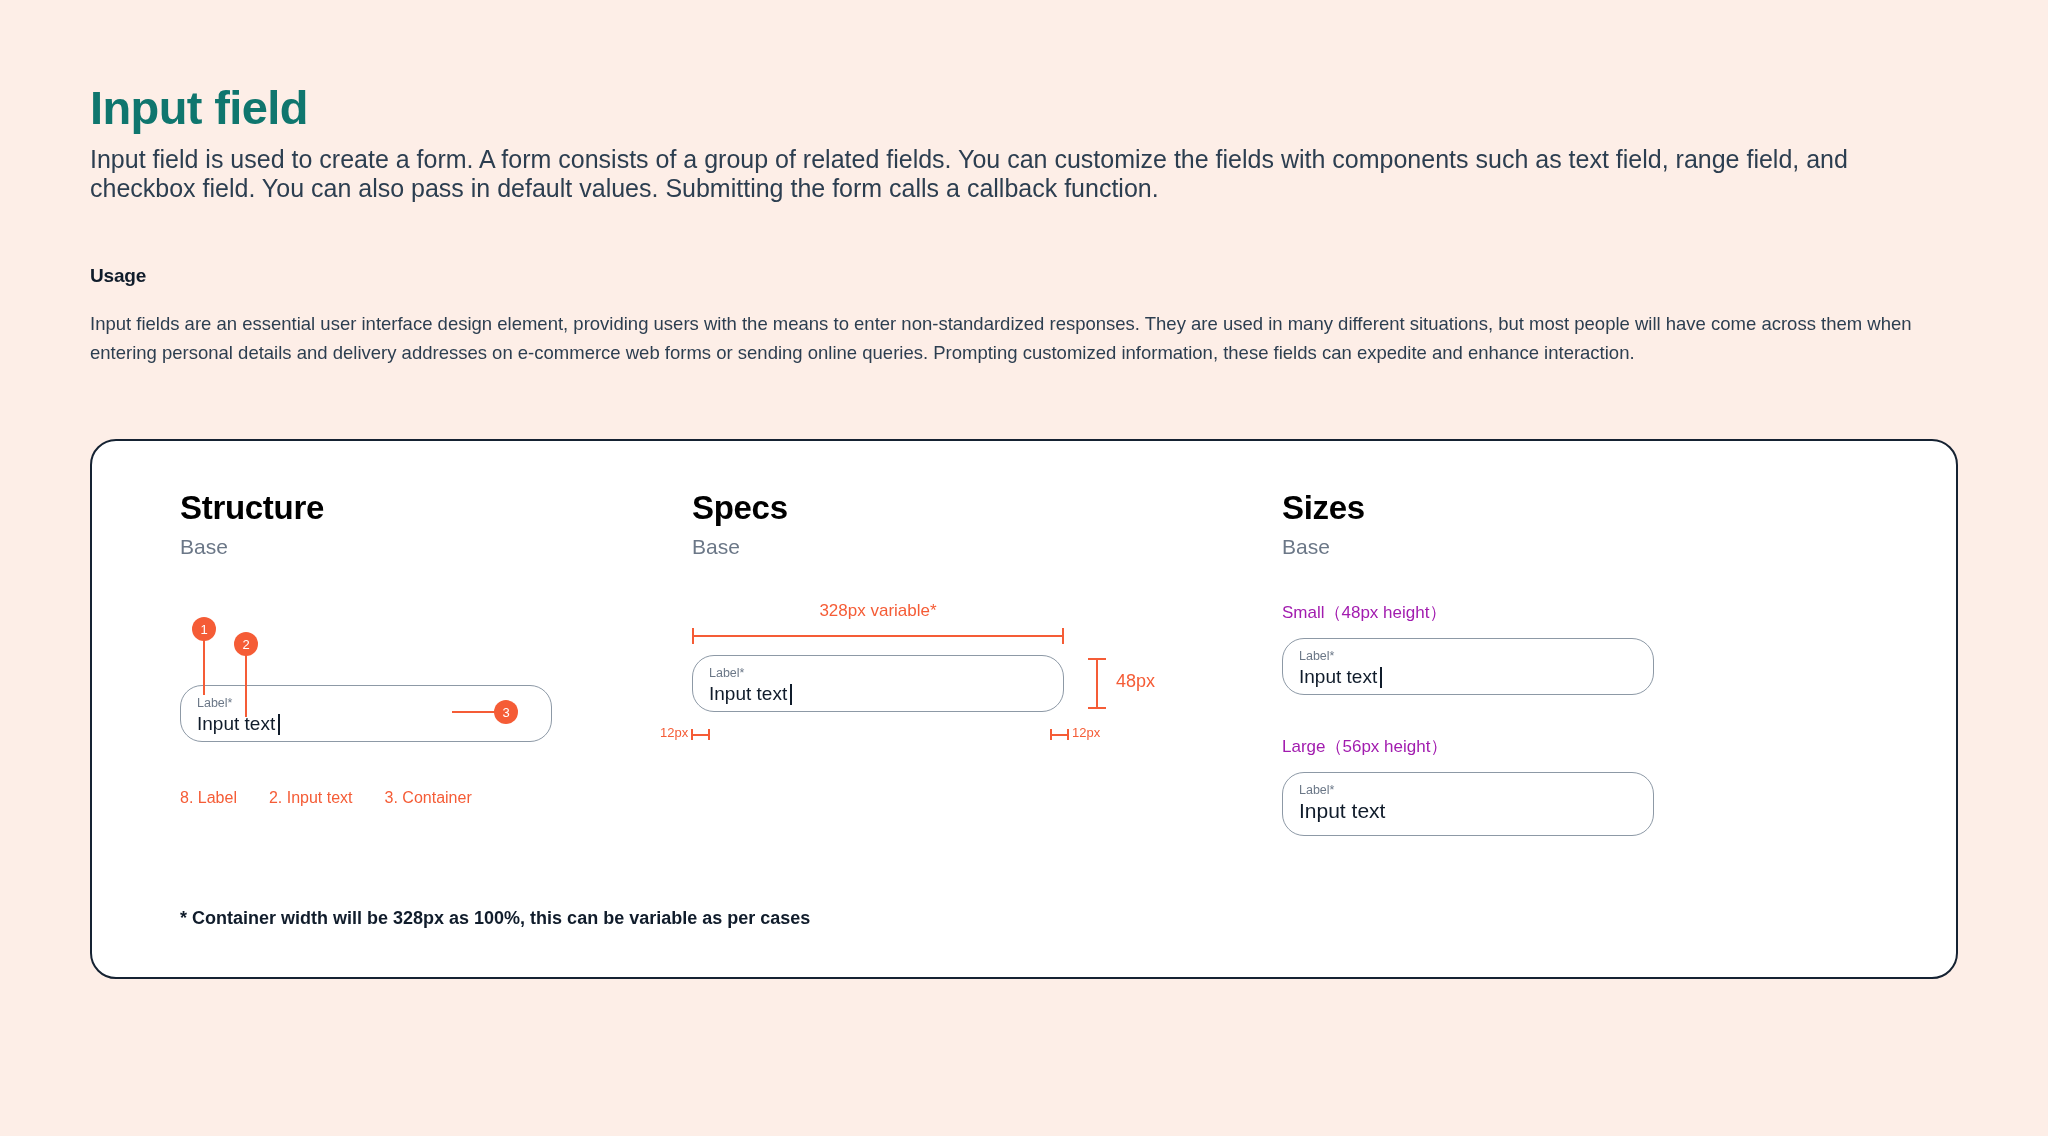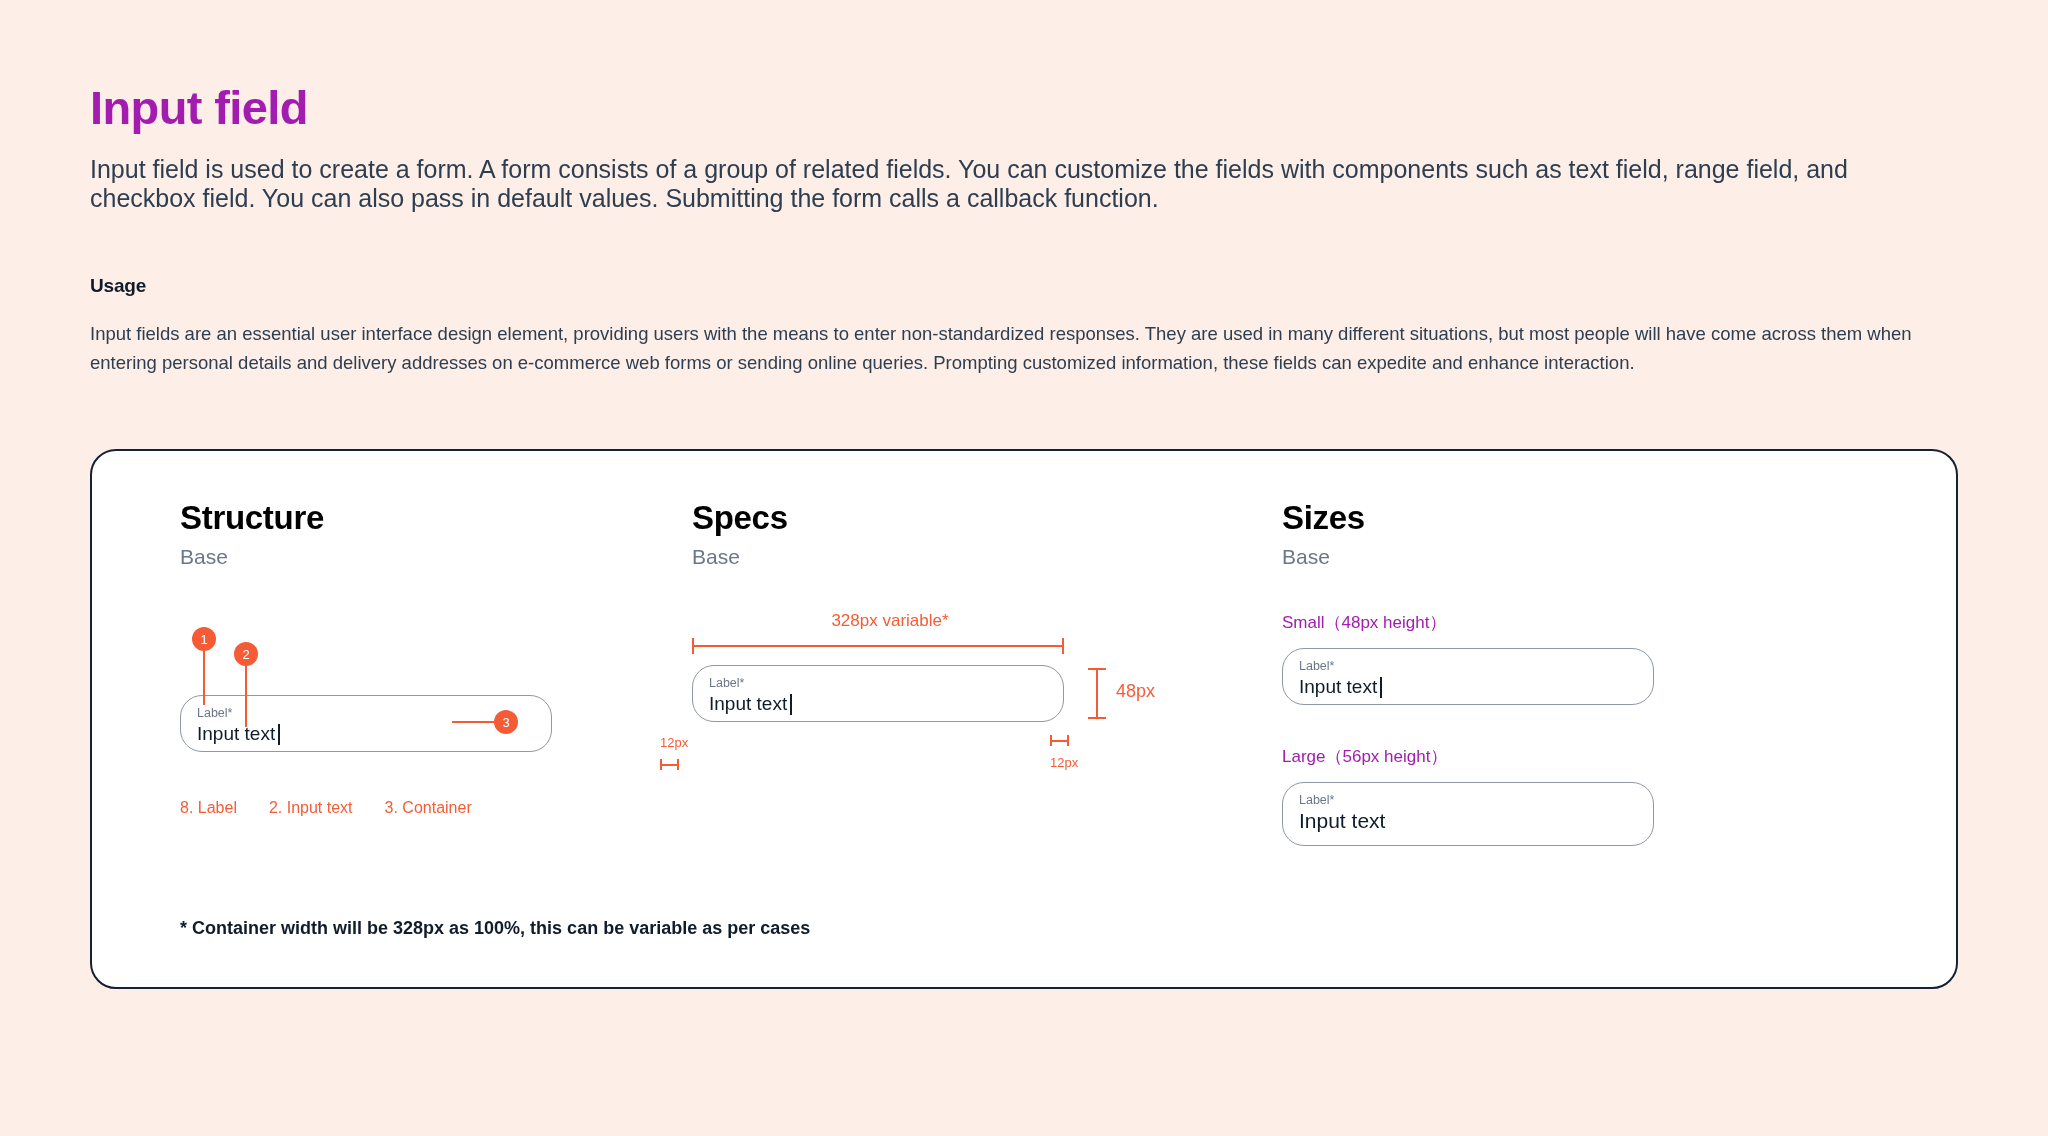--- a/index.html
+++ b/index.html
@@ -13,22 +13,22 @@
     overflow: hidden;
   }
 
   .page { padding: 80px 90px 0 90px; }
 
   
   .page-title {
     font-size: 47px;
     font-weight: bold;
     letter-spacing: -0.6px;
-    color: #a21caf;
-    margin-bottom: 20px;
+    color: #0f766e;
+    margin-bottom: 10px;
   }
   .intro-paragraph {
     font-size: 25px;
     line-height: 29px;
     color: #2C3E50;
     max-width: 1845px;
   }
 
   .usage-heading {
     font-size: 19px;
@@ -169,21 +169,21 @@
     font-size: 18px;
     font-weight: bold;
     color: #101C2B;
   }
 
   
   .specs-diagram { position: relative; margin-top: 42px; }
 
   .dim-top-label {
     position: absolute;
-    left: 12px; top: 0;
+    left: 0; top: 0;
     width: 372px;
     text-align: center;
     font-size: 17px;
     color: #F55C36;
   }
   .dim-top-line {
     position: absolute;
     left: 0; top: 34px;
     width: 372px; height: 2px;
     background: #F55C36;
@@ -219,23 +219,22 @@
     font-size: 18px;
     color: #F55C36;
   }
 
   .pad-marker {
     position: absolute;
     top: 124px;
     font-size: 13px;
     color: #F55C36;
     display: flex;
-    align-items: flex-start;
-    gap: 9px;
-    flex-direction: column;
+    align-items: flex-end;
+    gap: 3px;
   }
   .pad-marker.left-pad { left: -32px; }
   .pad-marker.right-pad { left: 358px; }
   .bracket {
     display: inline-flex;
     align-items: center;
   }
   .bracket .tick {
     width: 2px; height: 11px; background: #F55C36;
   }

